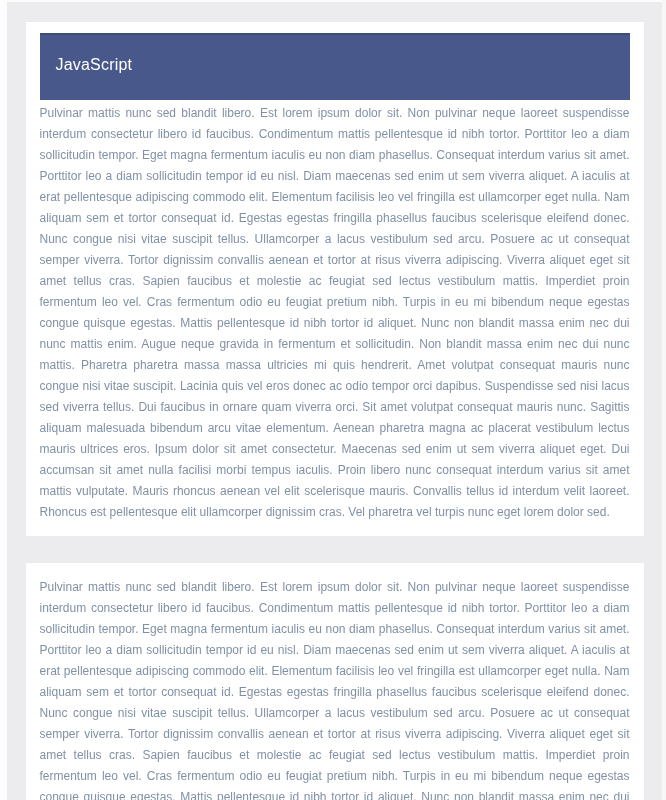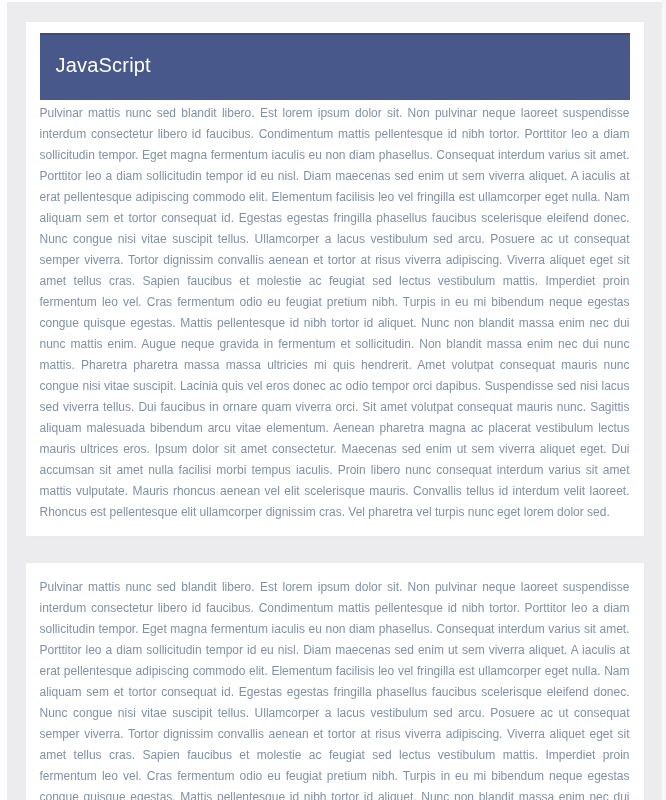--- a/index.html
+++ b/index.html
@@ -41,21 +41,21 @@
   .card.first {
     margin-top: 20px;
   }
   .card.second {
     margin-top: 27px;
   }
   .card-header {
     margin: 0;
     background: #48588a;
     color: #ffffff;
-    font-size: 20px;
+    font-size: 16px;
     font-weight: 400;
     line-height: 26px;
     padding: 19px 16px 22px;
     box-shadow: inset 0 2px 0 rgba(20,30,60,0.25);
     letter-spacing: 0.2px;
   }
   .card-body {
     margin: 3px 0 0;
     color: #8191a5;
     font-size: 12px;

